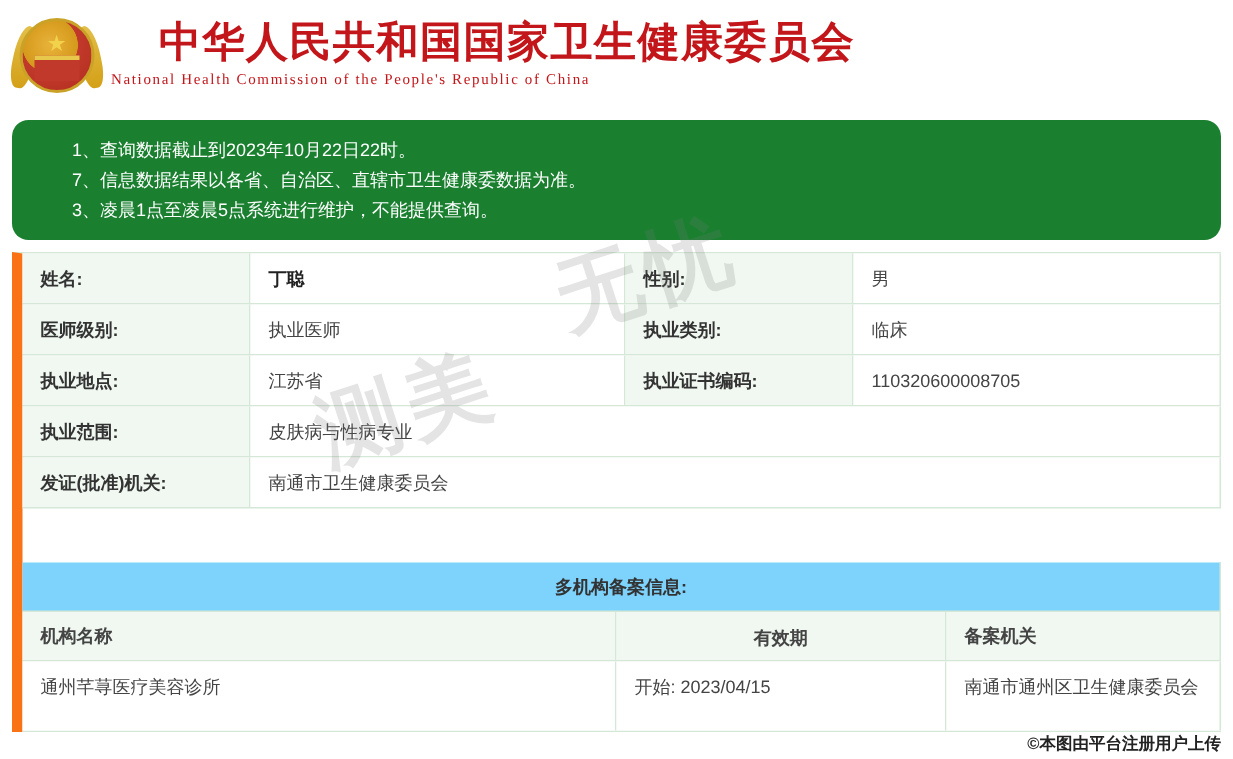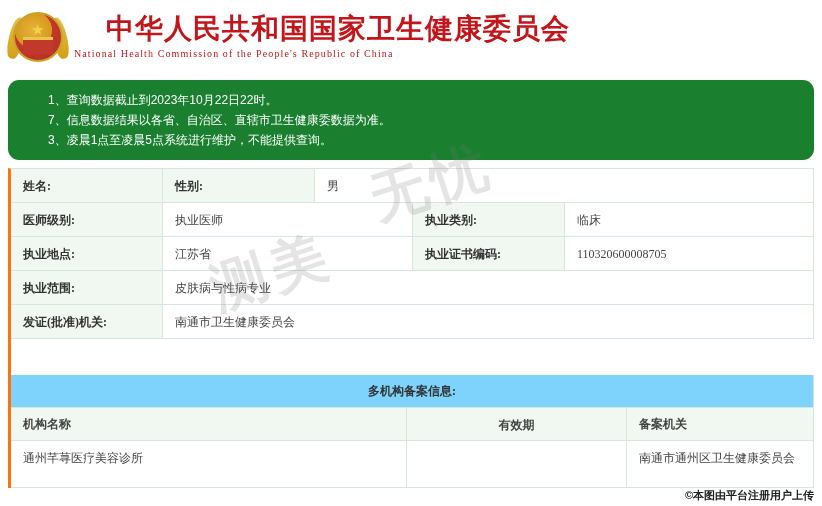--- a/index.html
+++ b/index.html
@@ -102,24 +102,23 @@
   .notice .line {
     font-size: 12px;
     line-height: 20px;
     white-space: nowrap;
   }
 
   
   .table-wrap {
     margin: 8px 8px 0 8px;
     border-top: 1px solid #d5e8d8;
-    border-left: 3px solid #f97316;
+    border-left: 7px solid #f97316;
     position: relative;
     z-index: 2;
-    font-family: Liberation Serif, serif;
   }
   .row {
     display: flex;
     border-bottom: 1px solid #d5e8d8;
     min-height: 33px;
   }
   .cell {
     display: flex;
     align-items: center;
     padding: 0 12px;
@@ -243,20 +242,21 @@
 <div class="notice">
   <div class="line">1、查询数据截止到2023年10月22日22时。</div>
   <div class="line">7、信息数据结果以各省、自治区、直辖市卫生健康委数据为准。</div>
   <div class="line">3、凌晨1点至凌晨5点系统进行维护，不能提供查询。</div>
 </div>
 
 <div class="table-wrap">
 
   <div class="row">
     <div class="cell lbl">姓名:</div>
+    <div class="cell val first bold-name">丁聪</div>
     <div class="cell lbl second">性别:</div>
     <div class="cell val full">男</div>
   </div>
 
   <div class="row">
     <div class="cell lbl">医师级别:</div>
     <div class="cell val first">执业医师</div>
     <div class="cell lbl second">执业类别:</div>
     <div class="cell val full">临床</div>
   </div>
@@ -283,20 +283,24 @@
 
   <div class="mrow mhead">
     <div class="mcell c1">机构名称</div>
     <div class="mcell c2">有效期</div>
     <div class="mcell c3">备案机关</div>
   </div>
 
   <div class="mrow mbody">
     <div class="mcell c1">通州芊荨医疗美容诊所</div>
     <div class="mcell c2">
+      <div>
+        <span>开始:</span>
+        <span>2023/04/15</span>
+      </div>
     </div>
     <div class="mcell c3">南通市通州区卫生健康委员会</div>
   </div>
 
 </div>
 
 <div class="watermark">
   <div class="wm-text wm-1">无忧</div>
   <div class="wm-text wm-2">测美</div>
 </div>

